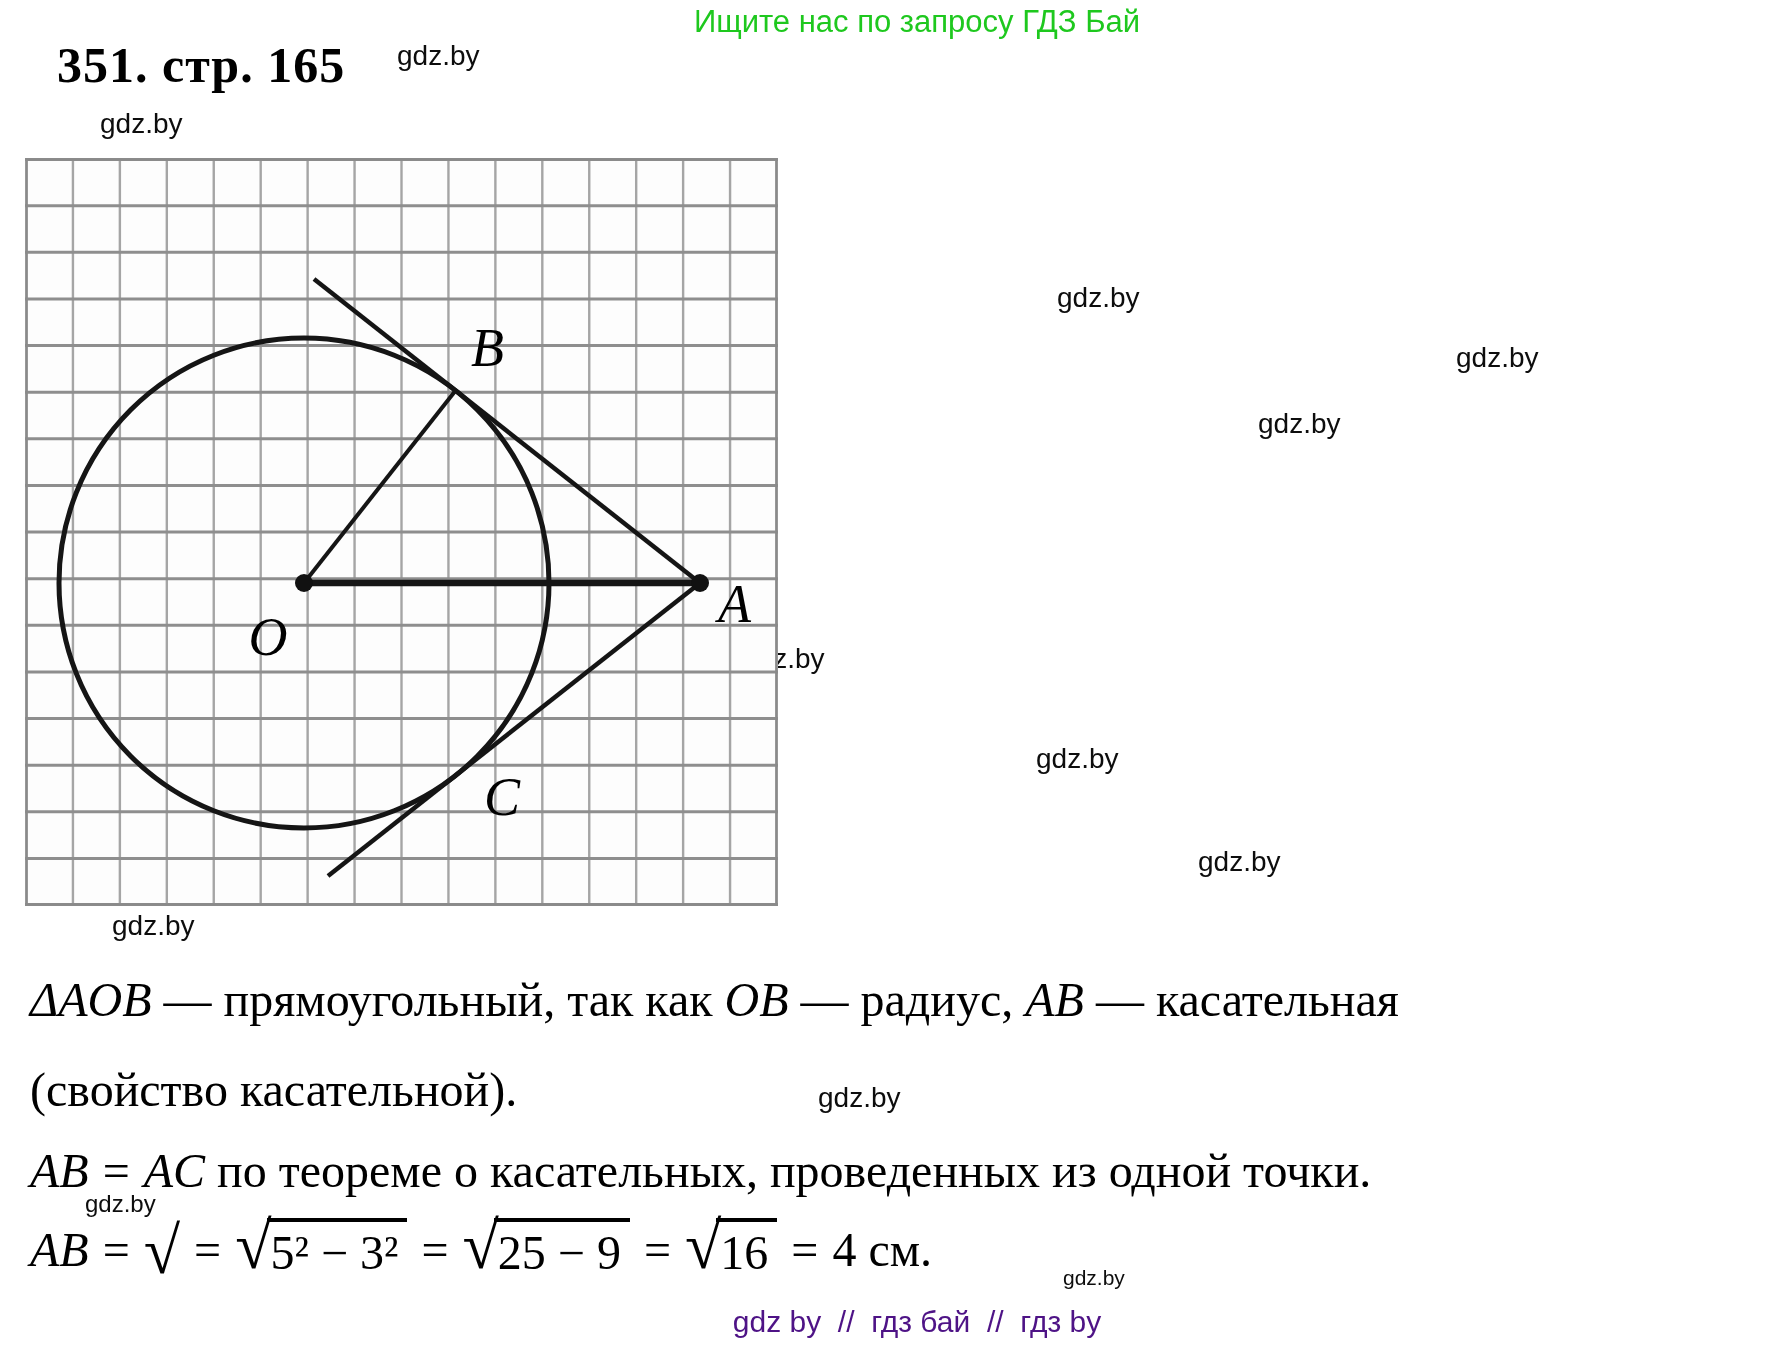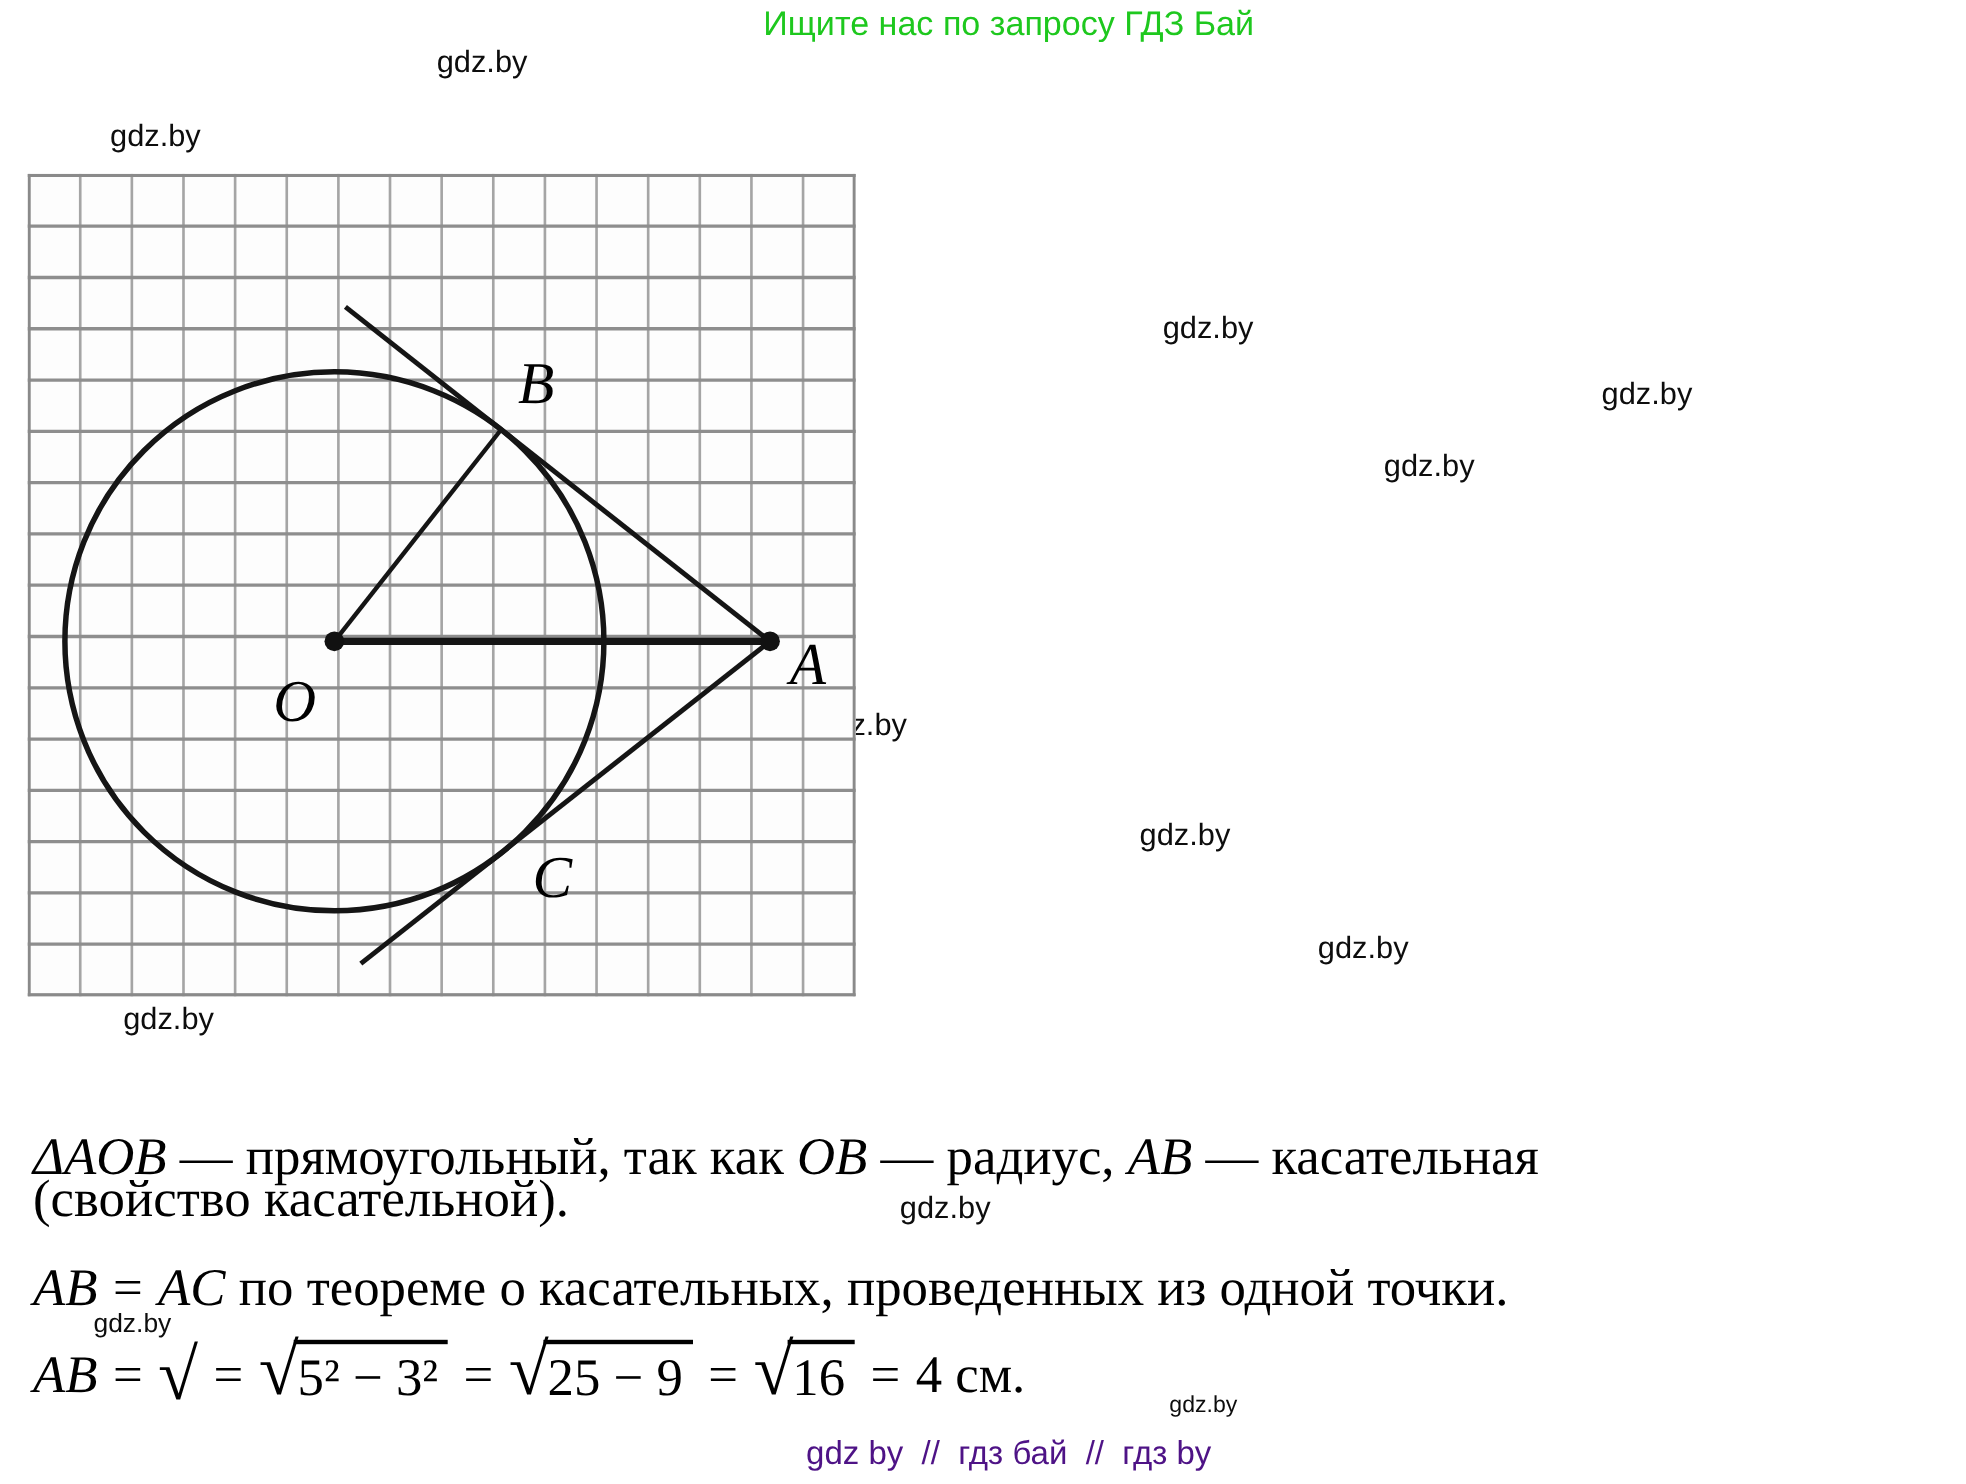--- a/index.html
+++ b/index.html
@@ -41,20 +41,21 @@
     font:400 30px "Liberation Sans","DejaVu Sans",sans-serif; white-space:pre;
   }
 </style>
 </head>
 <body>
 
 <div class="page">
 
   <div class="promo" style="color: rgb(30, 200, 30);">Ищите нас по запросу ГДЗ Бай</div>
 
+  <h1 class="title">351. стр. 165</h1>
 
   <span class="wm" style="left:397px; top:40px">gdz.by</span>
   <span class="wm" style="left:100px; top:108px">gdz.by</span>
   <span class="wm" style="left:1057px; top:282px">gdz.by</span>
   <span class="wm" style="left:1456px; top:342px">gdz.by</span>
   <span class="wm" style="left:1258px; top:408px">gdz.by</span>
   <span class="wm" style="left:742px; top:643px">gdz.by</span>
   <span class="wm" style="left:1036px; top:743px">gdz.by</span>
   <span class="wm" style="left:1198px; top:846px">gdz.by</span>
   <span class="wm" style="left:112px; top:910px">gdz.by</span>
@@ -108,21 +109,21 @@
       <line class="shape" x1="279" y1="425" x2="675" y2="425" stroke-width="6.5"></line>
       <circle cx="279" cy="425" r="9" fill="#111"></circle>
       <circle cx="675" cy="425" r="9" fill="#111"></circle>
       <text class="figlabel" x="243" y="497" text-anchor="middle">O</text>
       <text class="figlabel" x="693" y="464">A</text>
       <text class="figlabel" x="446" y="208">B</text>
       <text class="figlabel" x="459" y="657">C</text>
     </svg>
   </div>
 
-  <div class="sol" style="top:1024px">
+  <div class="sol" style="top:972px">
     <span class="mi">ΔAOB</span><span class="dash">—</span><span>прямоугольный, так как</span>
     <span class="mi">OB</span><span class="dash">—</span><span>радиус,</span>
     <span class="mi">AB</span><span class="dash">—</span><span>касательная</span>
   </div>
 
   <div class="sol" style="top:1062px">
     <span>(свойство касательной).</span>
   </div>
 
   <div class="sol" style="top:1143px">

